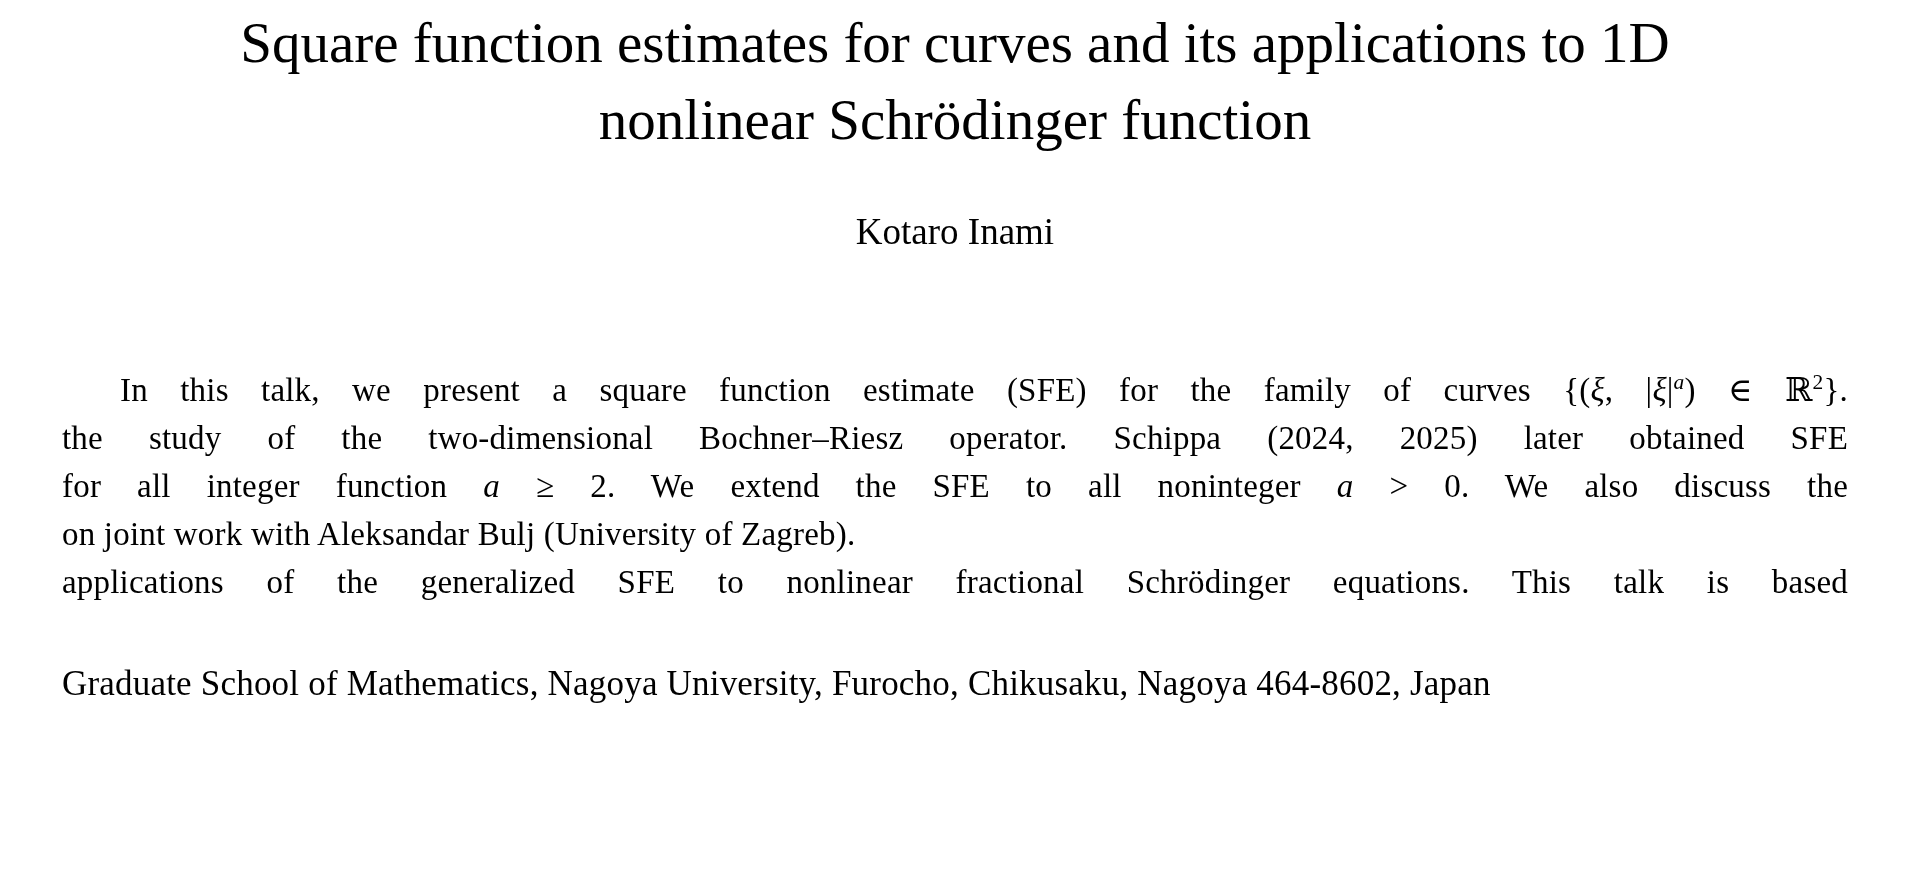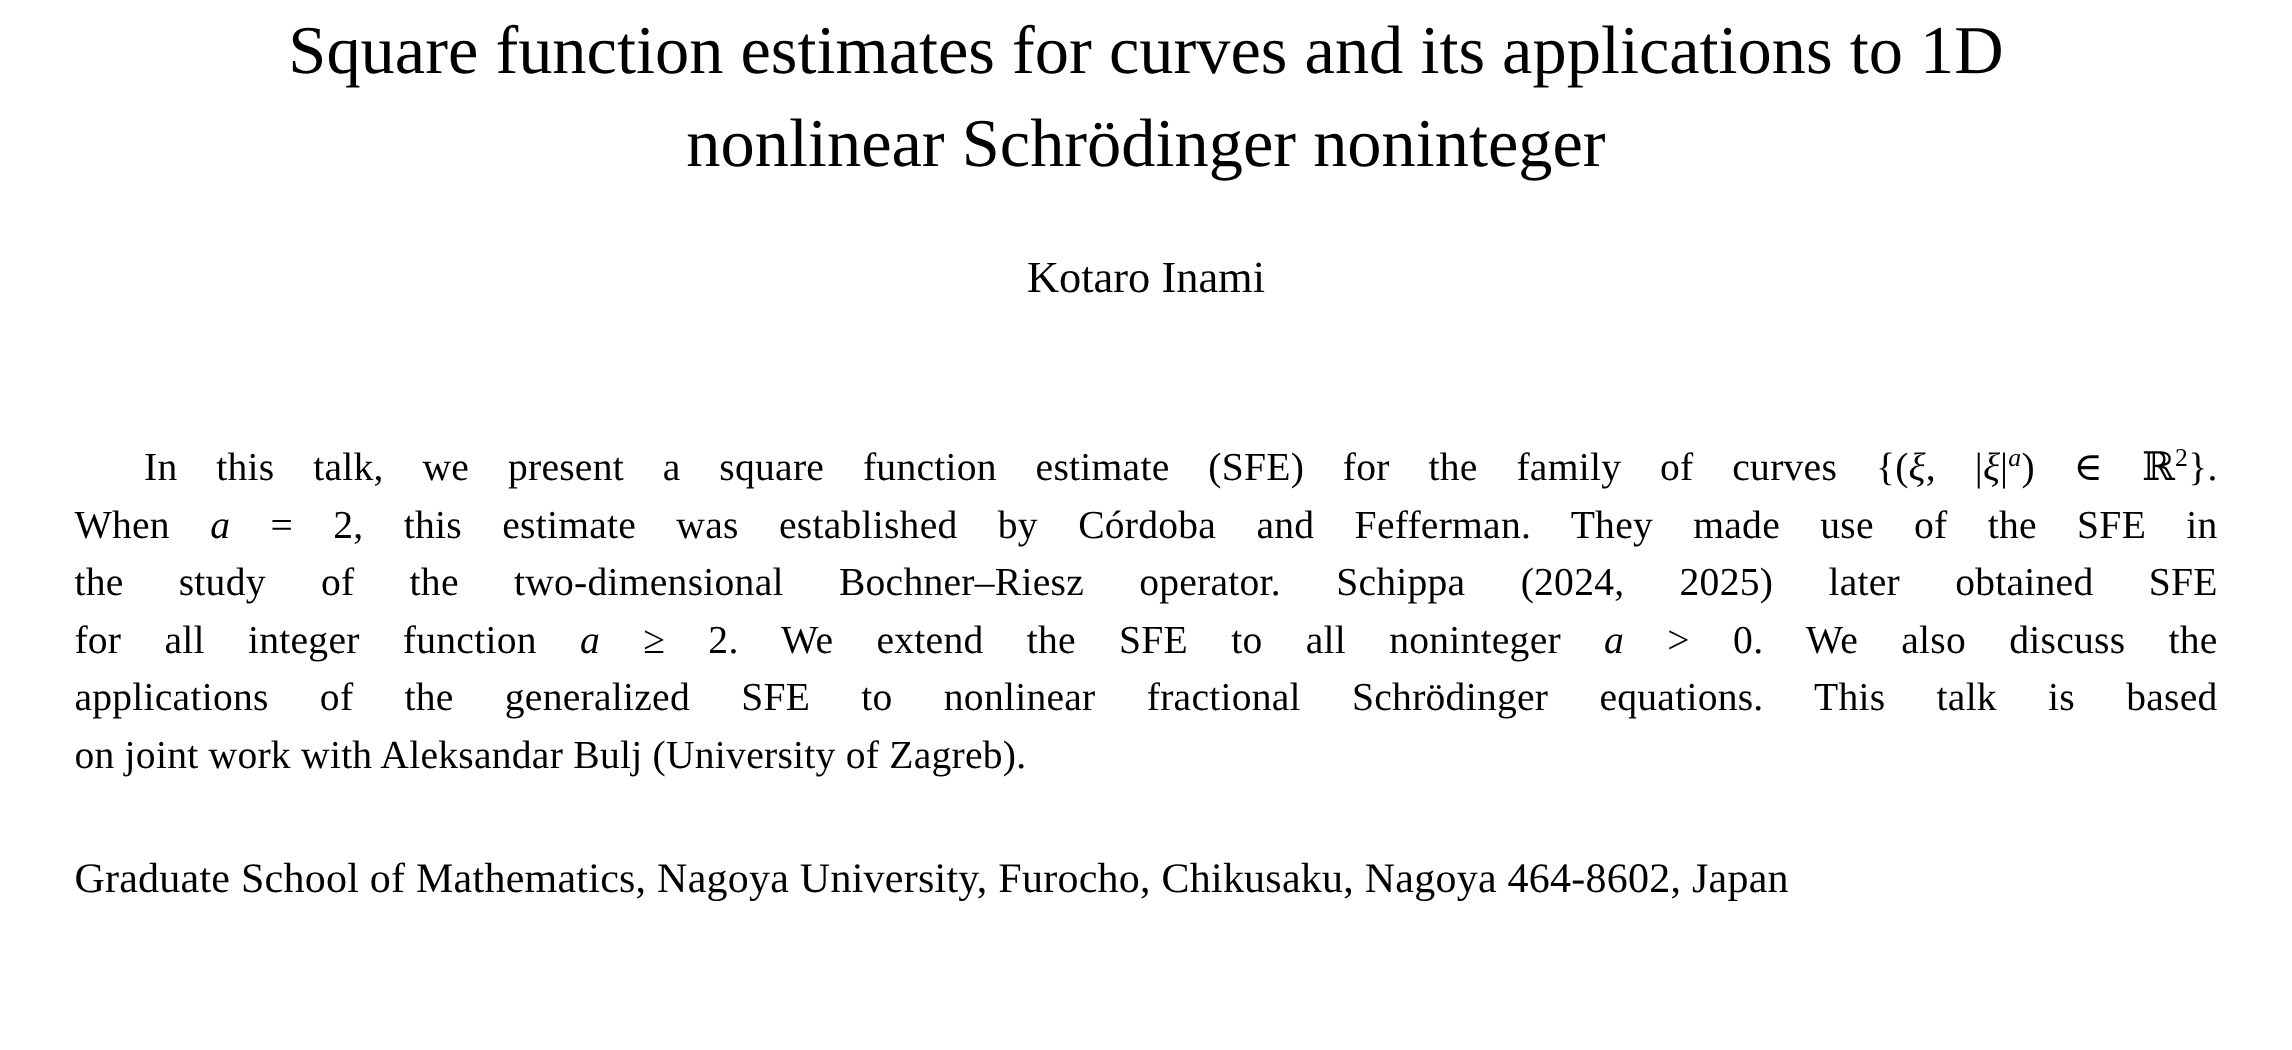--- a/index.html
+++ b/index.html
@@ -47,32 +47,31 @@
   .it { font-style: italic; }
   sup { font-size: 65%; line-height: 0; }
 </style>
 </head>
 <body style="background: rgb(255, 255, 255); color: rgb(0, 0, 0);">
 
 <div class="page">
 
   <div class="title">
     <div>Square function estimates for curves and its applications to 1D</div>
-    <div>nonlinear Schrödinger noninteger</div>
+    <div>nonlinear Schrödinger function</div>
   </div>
 
   <div class="author">Kotaro Inami</div>
 
   <div class="abstract">
       <div class="abs-line justify indent"><span>In this talk, we present a square function estimate (SFE) for the family of curves {(</span><span class="it">ξ</span><span>, |</span><span class="it">ξ</span><span>|</span><sup class="it">a</sup><span>) ∈ ℝ</span><sup>2</sup><span>}.</span></div>
-      <div class="abs-line justify"><span>When </span><span class="it">a</span><span> = 2, this estimate was established by Córdoba and Fefferman. They made use of the SFE in</span></div>
       <div class="abs-line justify"><span>the study of the two-dimensional Bochner–Riesz operator. Schippa (2024, 2025) later obtained SFE</span></div>
       <div class="abs-line justify"><span>for all integer function </span><span class="it">a</span><span> ≥ 2. We extend the SFE to all noninteger </span><span class="it">a</span><span> &gt; 0. We also discuss the</span></div>
+      <div class="abs-line"><span>on joint work with Aleksandar Bulj (University of Zagreb).</span></div>
       <div class="abs-line justify"><span>applications of the generalized SFE to nonlinear fractional Schrödinger equations. This talk is based</span></div>
-      <div class="abs-line"><span>on joint work with Aleksandar Bulj (University of Zagreb).</span></div>
     </div>
 
   <div class="footer">
     <div>
       <span>Graduate School of Mathematics, Nagoya University, Furocho, Chikusaku, Nagoya 464-8602, Japan</span>
     </div>
   </div>
 
 </div>
 

